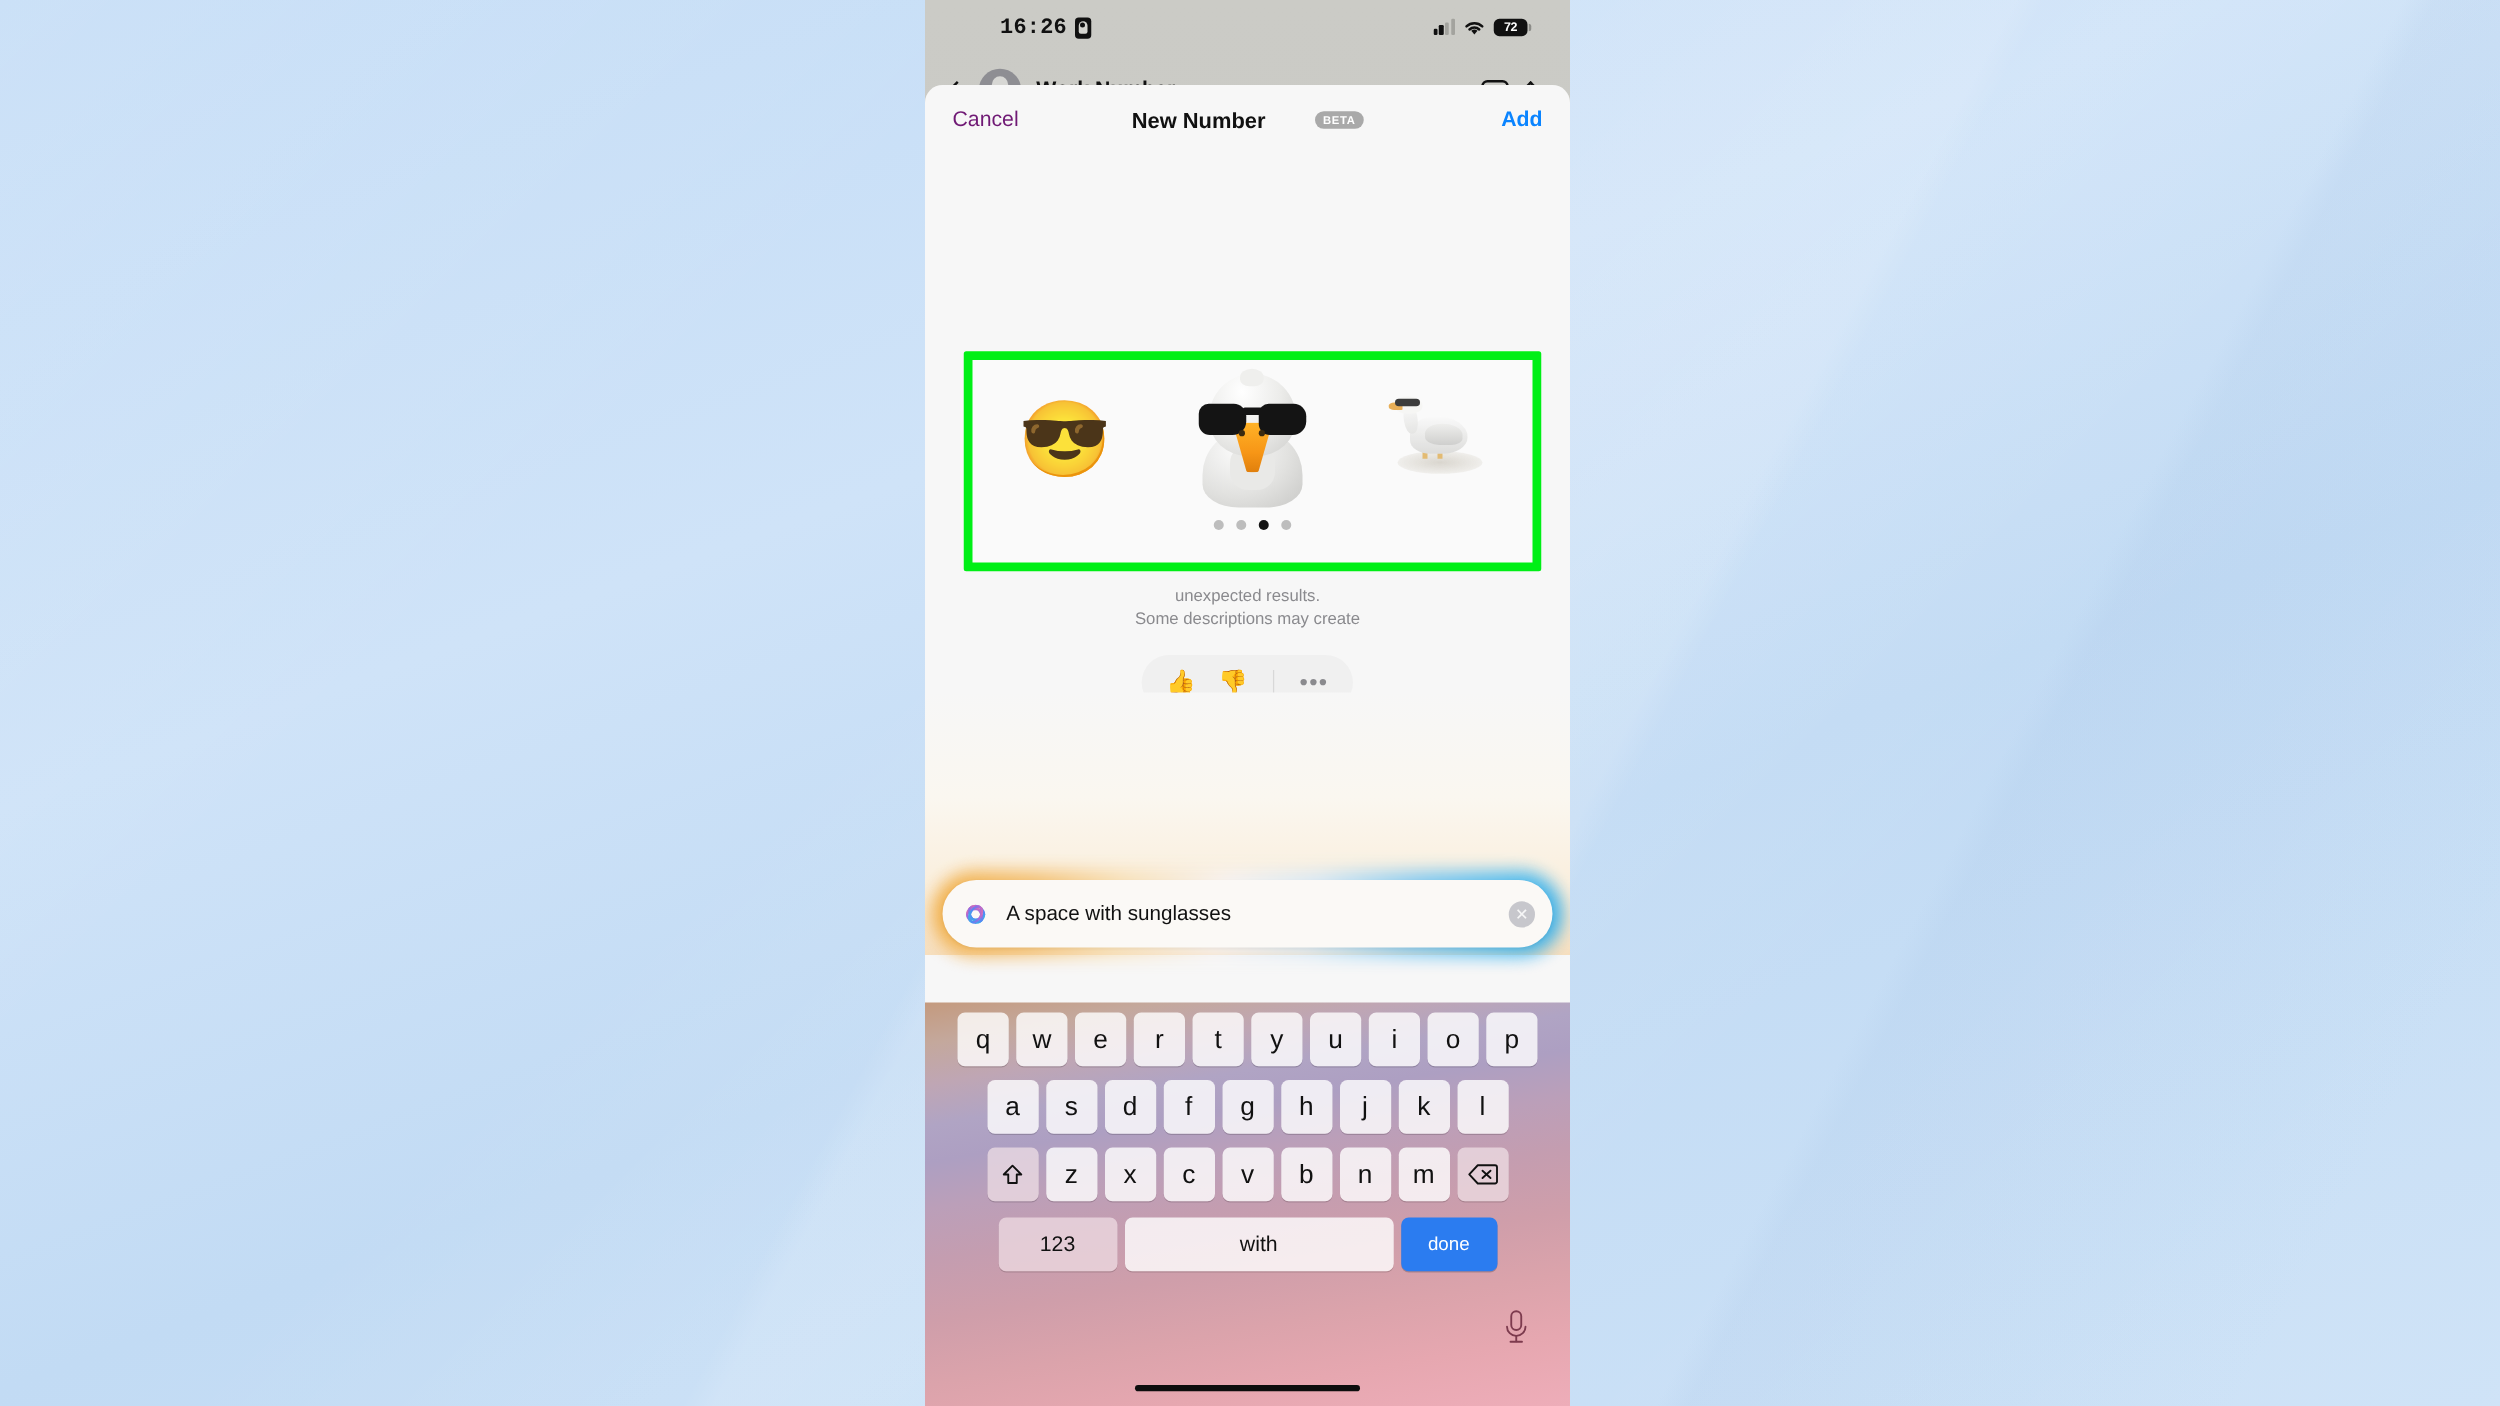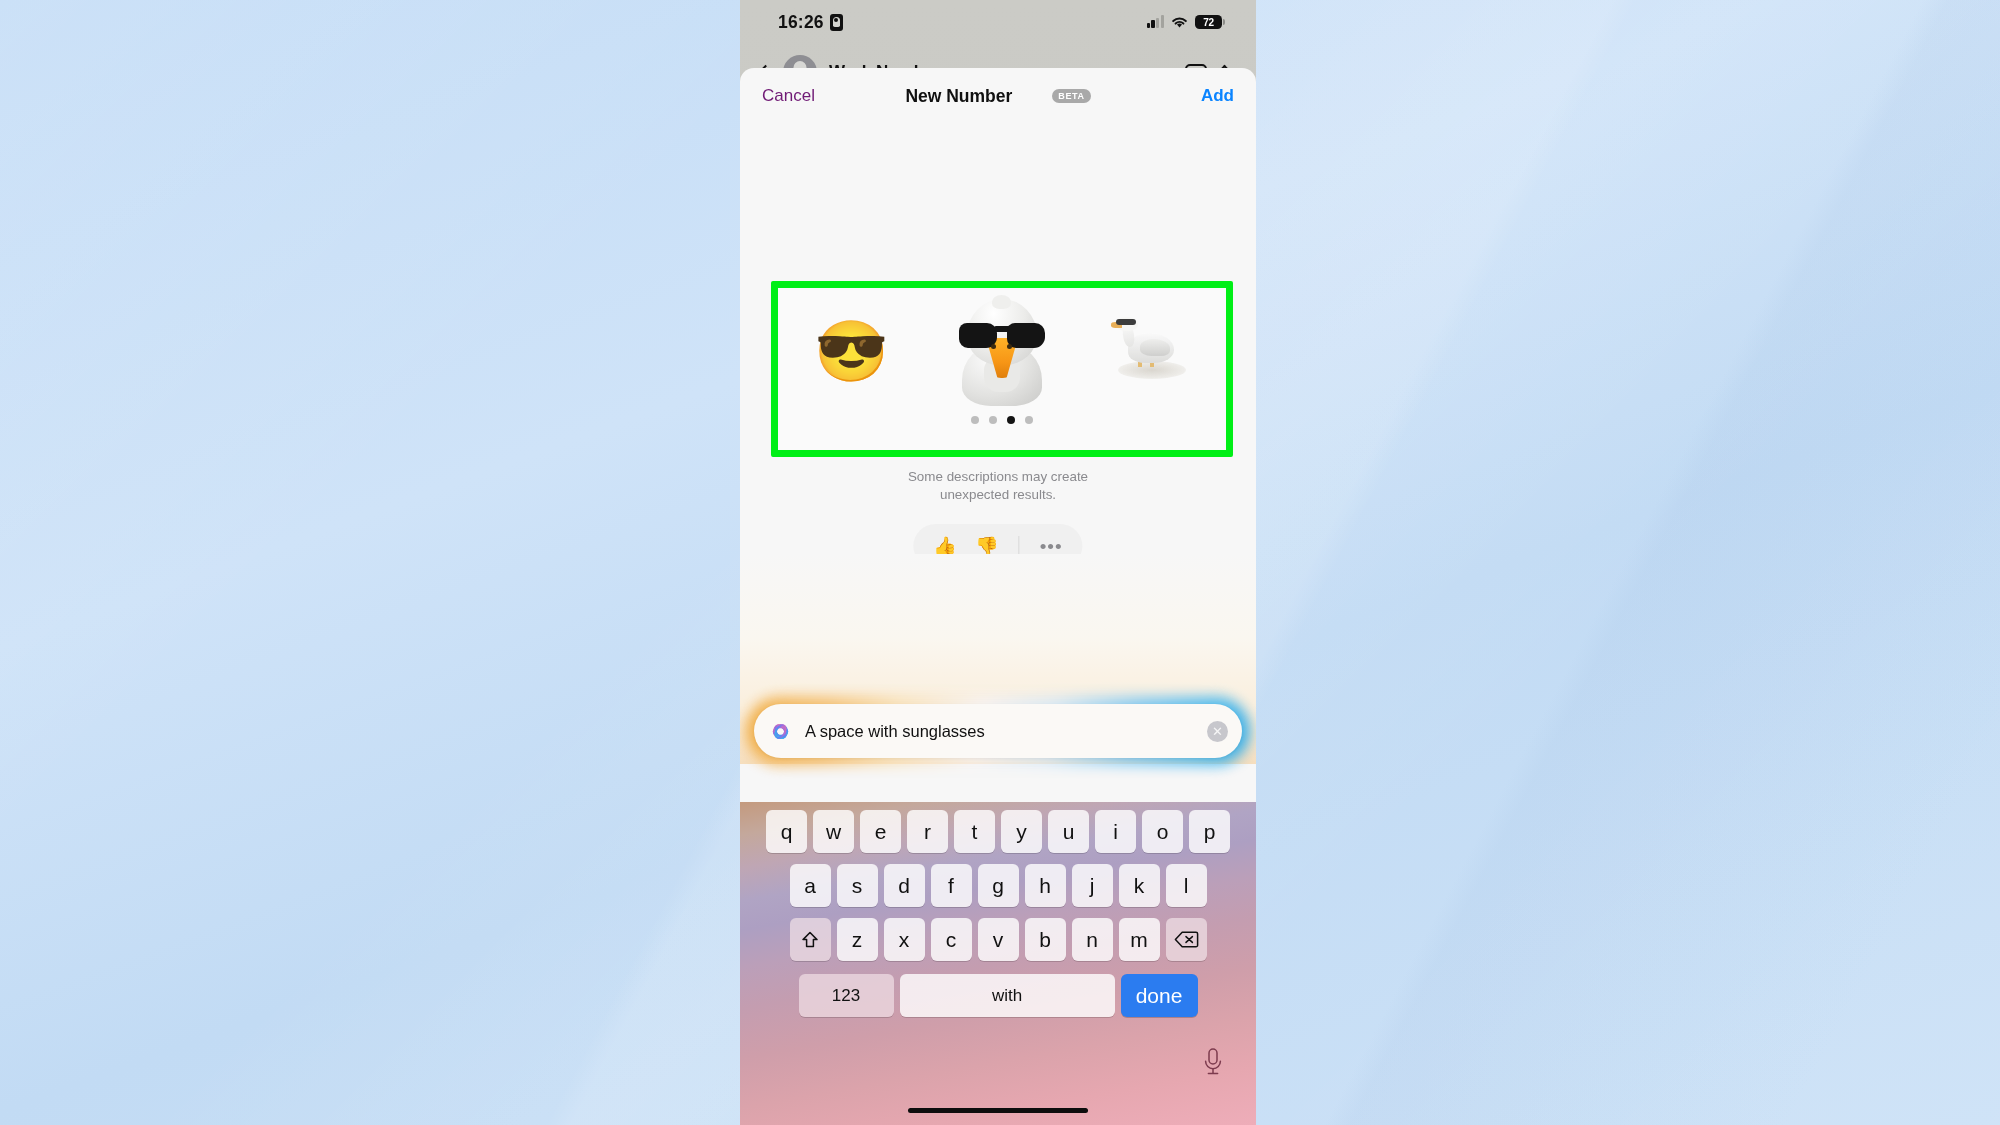--- a/index.html
+++ b/index.html
@@ -37,21 +37,21 @@
 
   
   #underlay { position:absolute; inset:0;
     background:linear-gradient(180deg,#cbcbc6 0%, #c7c7c2 100%); }
 
   .statusbar {
     position:absolute; top:0; left:0; right:0; height:44px;
     display:flex; align-items:center; justify-content:space-between;
     padding:0 26px; color:#111; font-size:17px; font-weight:600;
   }
-  .sb-left { display:flex; align-items:center; gap:6px; margin-left:12px; }
+  .sb-left { display:flex; align-items:center; gap:6px; margin-left:34px;font-family:Liberation Mono, monospace; }
   .sb-right{ display:flex; align-items:center; gap:7px; margin-right:8px; }
 
   .sb-time { font-size:17.5px; font-weight:600; letter-spacing:.2px; }
   .rec-icon{ width:13px; height:17px; border-radius:3px; background:#111;
              position:relative; }
   .rec-icon:after{ content:""; position:absolute; left:3px; top:3.5px;
              width:7px; height:10px; border-radius:4px 4px 2px 2px; background:#d5d5d0; }
   .rec-icon:before{ content:""; position:absolute; left:4.5px; top:4.5px;
              width:4px; height:4px; border-radius:50%; background:#111; z-index:2;}
 
@@ -284,21 +284,21 @@
     background:rgba(255,255,255,.80);
     box-shadow:0 1px 0 rgba(0,0,0,.16);
   }
   .krow.r1 .key { width:41px; }
   .krow.r2 { padding:0 21px; }
   .krow.r2 .key { width:41px; }
   .krow.r3 .key { width:41px; }
   .key.wide { width:56px; background:rgba(240,225,230,.72); }
   .key.space { flex:1; max-width:215px; font-size:17px; }
   .key.num   { width:95px; font-size:17px; background:rgba(240,222,228,.72);}
-  .key.done  { width:77px; font-size:21px; background:#2b7cf0; color:#fff;
+  .key.done  { width:77px; font-size:15px; background:#2b7cf0; color:#fff;
                box-shadow:0 1px 0 rgba(0,0,0,.2);}
   .krow.r4 { gap:6px; padding:0 3px; margin-top:2px; }
 
   .shift-ic { width:20px; height:20px; position:relative; }
   .del-ic   { width:25px; height:19px; position:relative; }
 
   .kb-bottom {
     position:absolute; left:0; right:0; bottom:0; height:86px;
   }
   .mic {
@@ -407,22 +407,22 @@
 
         <div class="dots">
           <span class="dot"></span>
           <span class="dot"></span>
           <span class="dot active"></span>
           <span class="dot"></span>
         </div>
       </div>
 
       <div class="caption">
+        <div>unexpected results.</div>
         <div>Some descriptions may create</div>
-        <div>unexpected results.</div>
       </div>
 
       <div class="feedback">
         <span class="fb-ic">👍</span>
         <span class="fb-ic">👎</span>
         <span class="fb-div"></span>
         <span class="fb-dots">•••</span>
       </div>
 
       <div class="fade"></div>

